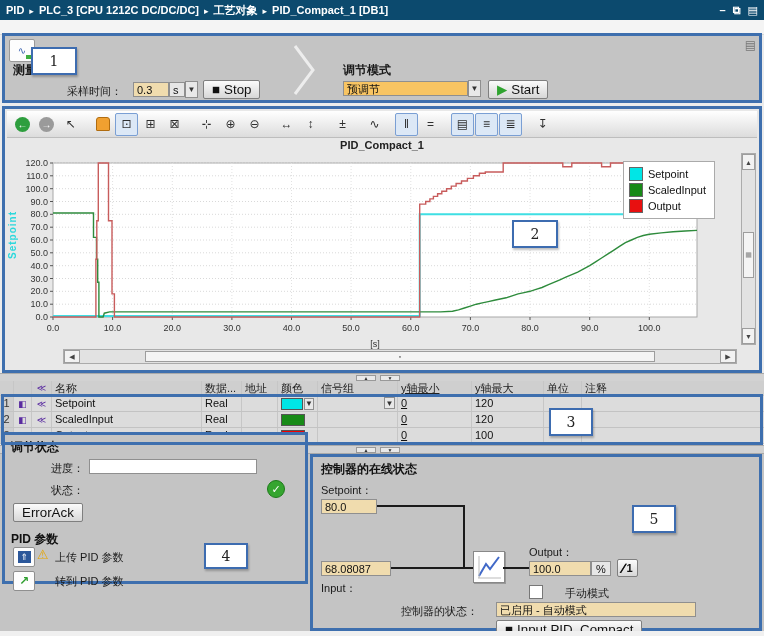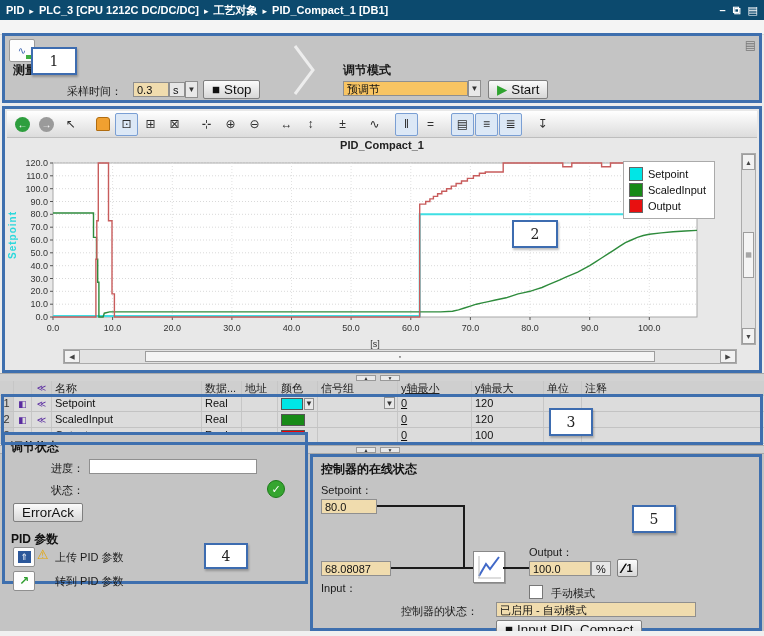--- a/index.html
+++ b/index.html
@@ -413,21 +413,21 @@
           <line x1="5" y1="4" x2="5" y2="26" stroke="#bbb"></line>
         </svg>
     </div>
     <div class="conn" style="left:190px;top:110px;width:26px;height:2px;"></div>
     <span class="lab" style="position:absolute;left:216px;top:88px;">Output：</span>
     <span class="field" style="position:absolute;left:216px;top:104px;width:62px;">100.0</span>
     <span class="field" style="position:absolute;left:278px;top:104px;width:20px;background:#e6e6e6;text-align:center;">%</span>
     <button class="btn" style="position:absolute;left:304px;top:102px;padding:0 4px;height:18px;font-weight:bold;letter-spacing:-2px;">∕∕<sub style="letter-spacing:0">1</sub></button>
     <span style="position:absolute;left:216px;top:128px;">
       <span class="cb"></span>
-      <span class="lab" style="margin-left:5px;">手动模式</span>
+      <span class="lab" style="margin-left:19px;">手动模式</span>
     </span>
     <span class="lab" style="position:absolute;left:88px;top:147px;">控制器的状态：</span>
     <span class="field" style="position:absolute;left:183px;top:145px;width:200px;">已启用 - 自动模式</span>
     <button class="btn" style="position:absolute;left:183px;top:163px;">
       <span>■</span>
       <span>Input PID_Compact</span>
     </button>
   </div>
 
   <div class="callout" style="left:31px;top:47px;width:42px;height:24px;">1</div>

